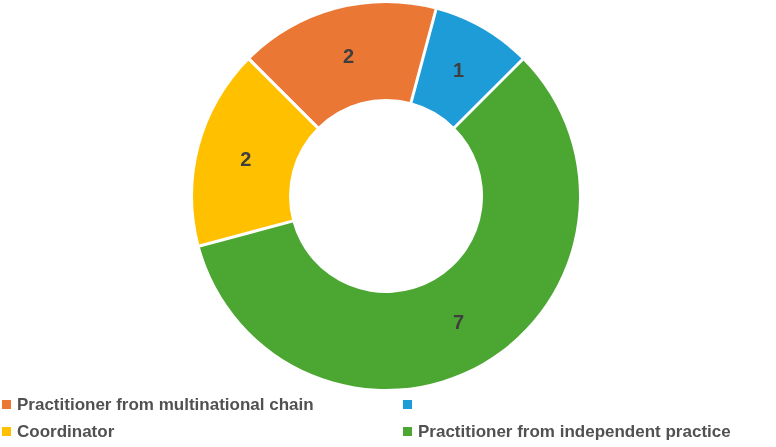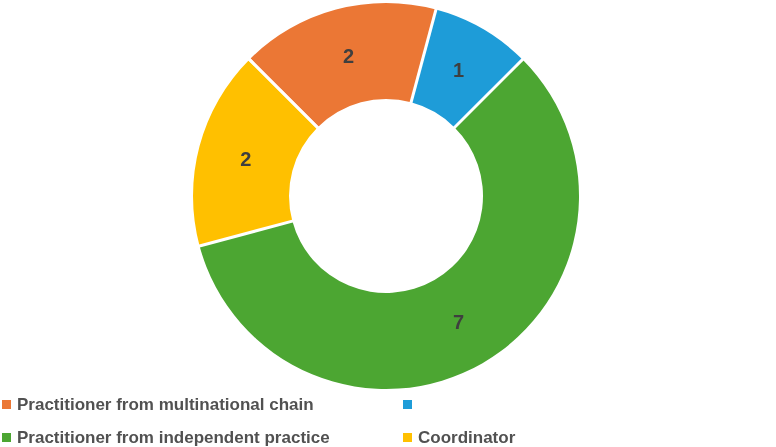--- a/index.html
+++ b/index.html
@@ -31,21 +31,21 @@
     text-anchor: middle;
     dominant-baseline: central;
   }
   .legend {
     position: absolute;
     left: 2px;
     top: 396px;
     width: 772px;
     display: grid;
     grid-template-columns: 401px 1fr;
-    row-gap: 16px;
+    row-gap: 10px;
   }
   .legend-item {
     display: flex;
     align-items: center;
     height: 17px;
   }
   .swatch {
     width: 9px;
     height: 9px;
     flex: 0 0 9px;
@@ -83,22 +83,22 @@
 
   <div class="legend">
     <div class="legend-item">
       <span class="swatch" style="background-color: rgb(235, 119, 53);"></span>
       <span class="legend-label">Practitioner from multinational chain</span>
     </div>
     <div class="legend-item">
       <span class="swatch" style="background-color: rgb(30, 156, 216);"></span>
     </div>
     <div class="legend-item">
+      <span class="swatch" style="background-color: rgb(255, 192, 0);"></span>
+      <span class="legend-label">Coordinator</span>
+    </div>
+    <div class="legend-item">
       <span class="swatch" style="background-color: rgb(76, 166, 50);"></span>
       <span class="legend-label">Practitioner from independent practice</span>
-    </div>
-    <div class="legend-item">
-      <span class="swatch" style="background-color: rgb(255, 192, 0);"></span>
-      <span class="legend-label">Coordinator</span>
     </div>
   </div>
 
 </div>
 
 </body></html>

